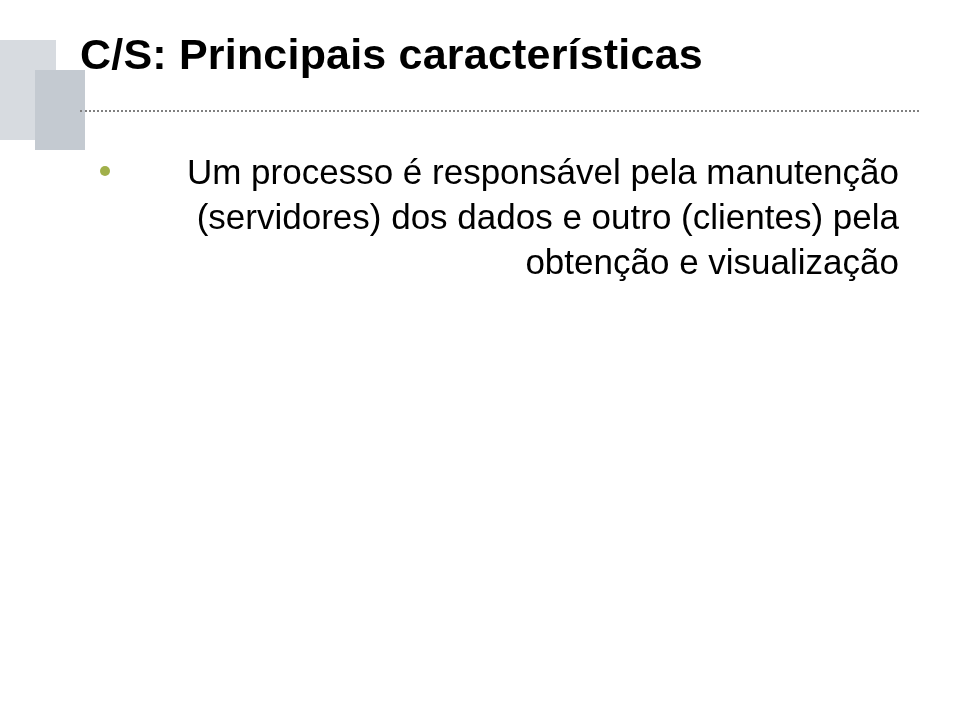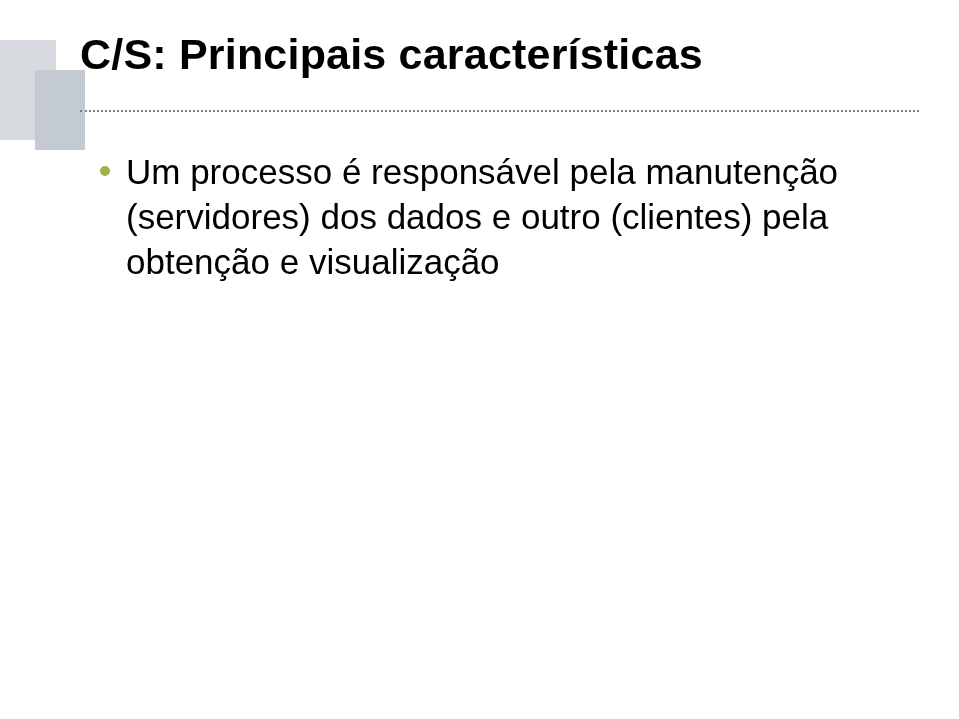--- a/index.html
+++ b/index.html
@@ -56,20 +56,21 @@
     left: 80px;
     right: 40px;
     height: 0;
     border-top: 2px dotted #808080;
   }
   .content {
     position: absolute;
     top: 150px;
     left: 100px;
     right: 60px;
+    text-align: right;
   }
   .bullet-block {
     margin-bottom: 40px;
   }
   .bullet-block .row {
     display: flex;
     align-items: flex-start;
   }
   .dot {
     width: 10px;

